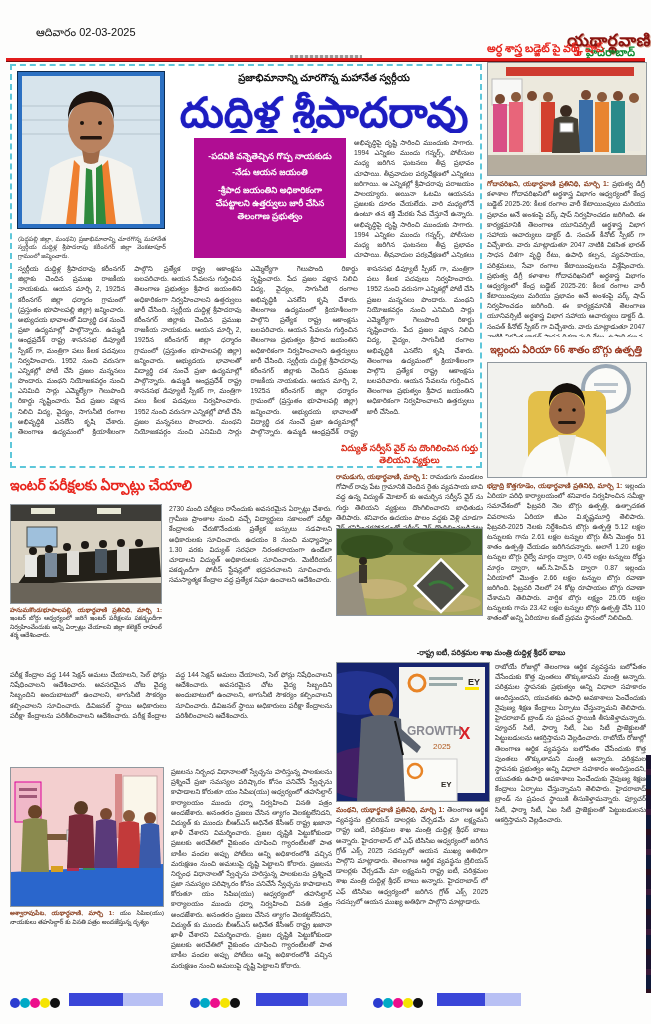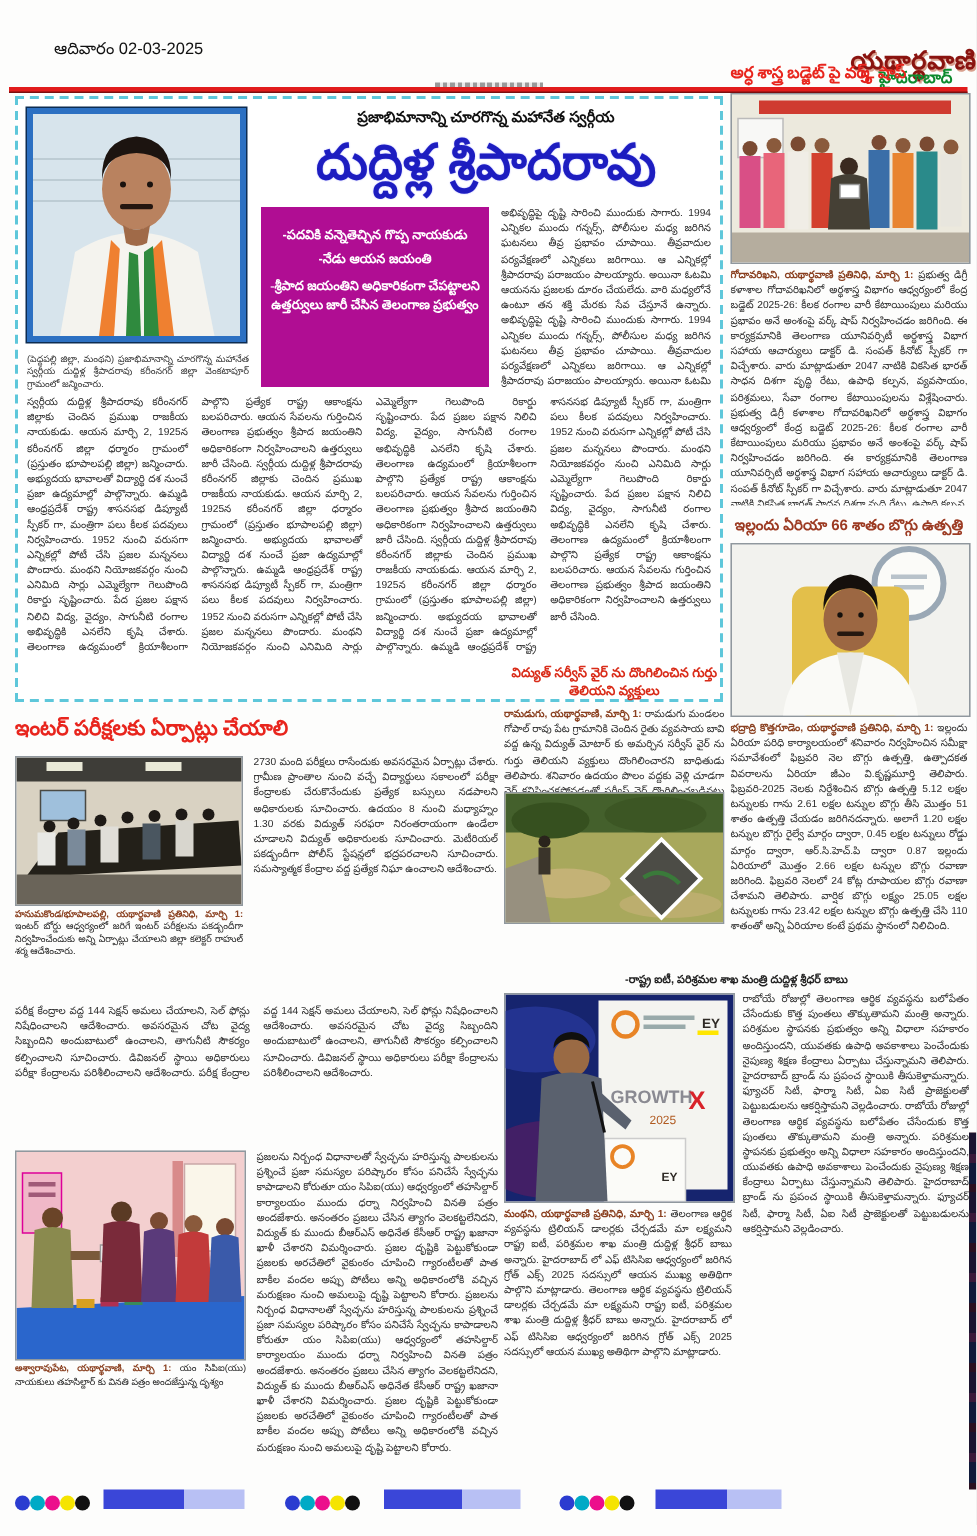--- a/index.html
+++ b/index.html
@@ -25,27 +25,27 @@
   .red-head{color:#e8251d;font-weight:bold;text-align:left;overflow:hidden;font-family:Liberation Serif, serif;}
   
   .main-frame{position:absolute;left:10px;top:64px;width:472px;height:404px;box-sizing:border-box;
               border:2px dashed #5ec7da;background:#fff;padding:6px;}
   .lead-top{display:flex;gap:8px;height:186px;justify-content:center;}
   .lead-photo-cell{width:148px;flex:none;}
   .lead-frame{width:138px;height:148px;border:4px solid #2c70c2;box-shadow:0 0 0 1px #0d2c52;}
   .lead-caption{font-size:6.2px;line-height:1.35;color:#333;margin-top:3px;height:26px;overflow:hidden;text-align:justify;}
   .lead-main{flex:1;display:flex;flex-direction:column;overflow:hidden;}
   .kicker{text-align:center;font-size:10px;font-weight:bold;color:#101010;height:15px;overflow:hidden;}
-  .lead-headline{text-align:center;font-size:33px;font-weight:900;color:#1d1dc0;height:46px;line-height:1.25;overflow:hidden;
+  .lead-headline{text-align:center;font-size:42px;font-weight:900;color:#1d1dc0;height:46px;line-height:1.25;overflow:hidden;
                  text-shadow:0 0 1px #9a9aff;}
-  .lead-sub{display:flex;gap:8px;flex:1;margin-top:5px;overflow:hidden;}
+  .lead-sub{display:flex;gap:8px;flex:1;margin-top:5px;overflow:hidden;margin-left:20px;}
   .magenta-box{width:152px;flex:none;background:#b00d93;color:#fff;font-weight:bold;text-align:center;
                padding:10px 6px;box-sizing:border-box;}
   .box-l{font-size:8.6px;line-height:1.9;overflow:hidden;}
-  .box-l3{font-size:8.6px;line-height:1.55;margin-top:3px;font-family:Liberation Serif, serif;}
+  .box-l3{font-size:8.6px;line-height:1.55;margin-top:3px;}
   .lead-rightcol{flex:1;}
   .lead-body{margin-top:6px;height:194px;column-count:4;column-gap:9px;}
   
   .artA-h{position:absolute;left:487px;top:42px;width:158px;font-size:11px;}
   .artA-ph{position:absolute;left:487px;top:62px;width:158px;height:112px;}
   .artA-b{position:absolute;left:487px;top:179px;width:158px;height:158px;}
   .artB-h{position:absolute;left:487px;top:344px;width:158px;font-size:10px;color:#9c3a22;font-weight:bold;text-align:center;overflow:hidden;}
   .artB-ph{position:absolute;left:487px;top:362px;width:158px;height:114px;}
   .artB-b{position:absolute;left:487px;top:481px;width:158px;height:163px;}
   

